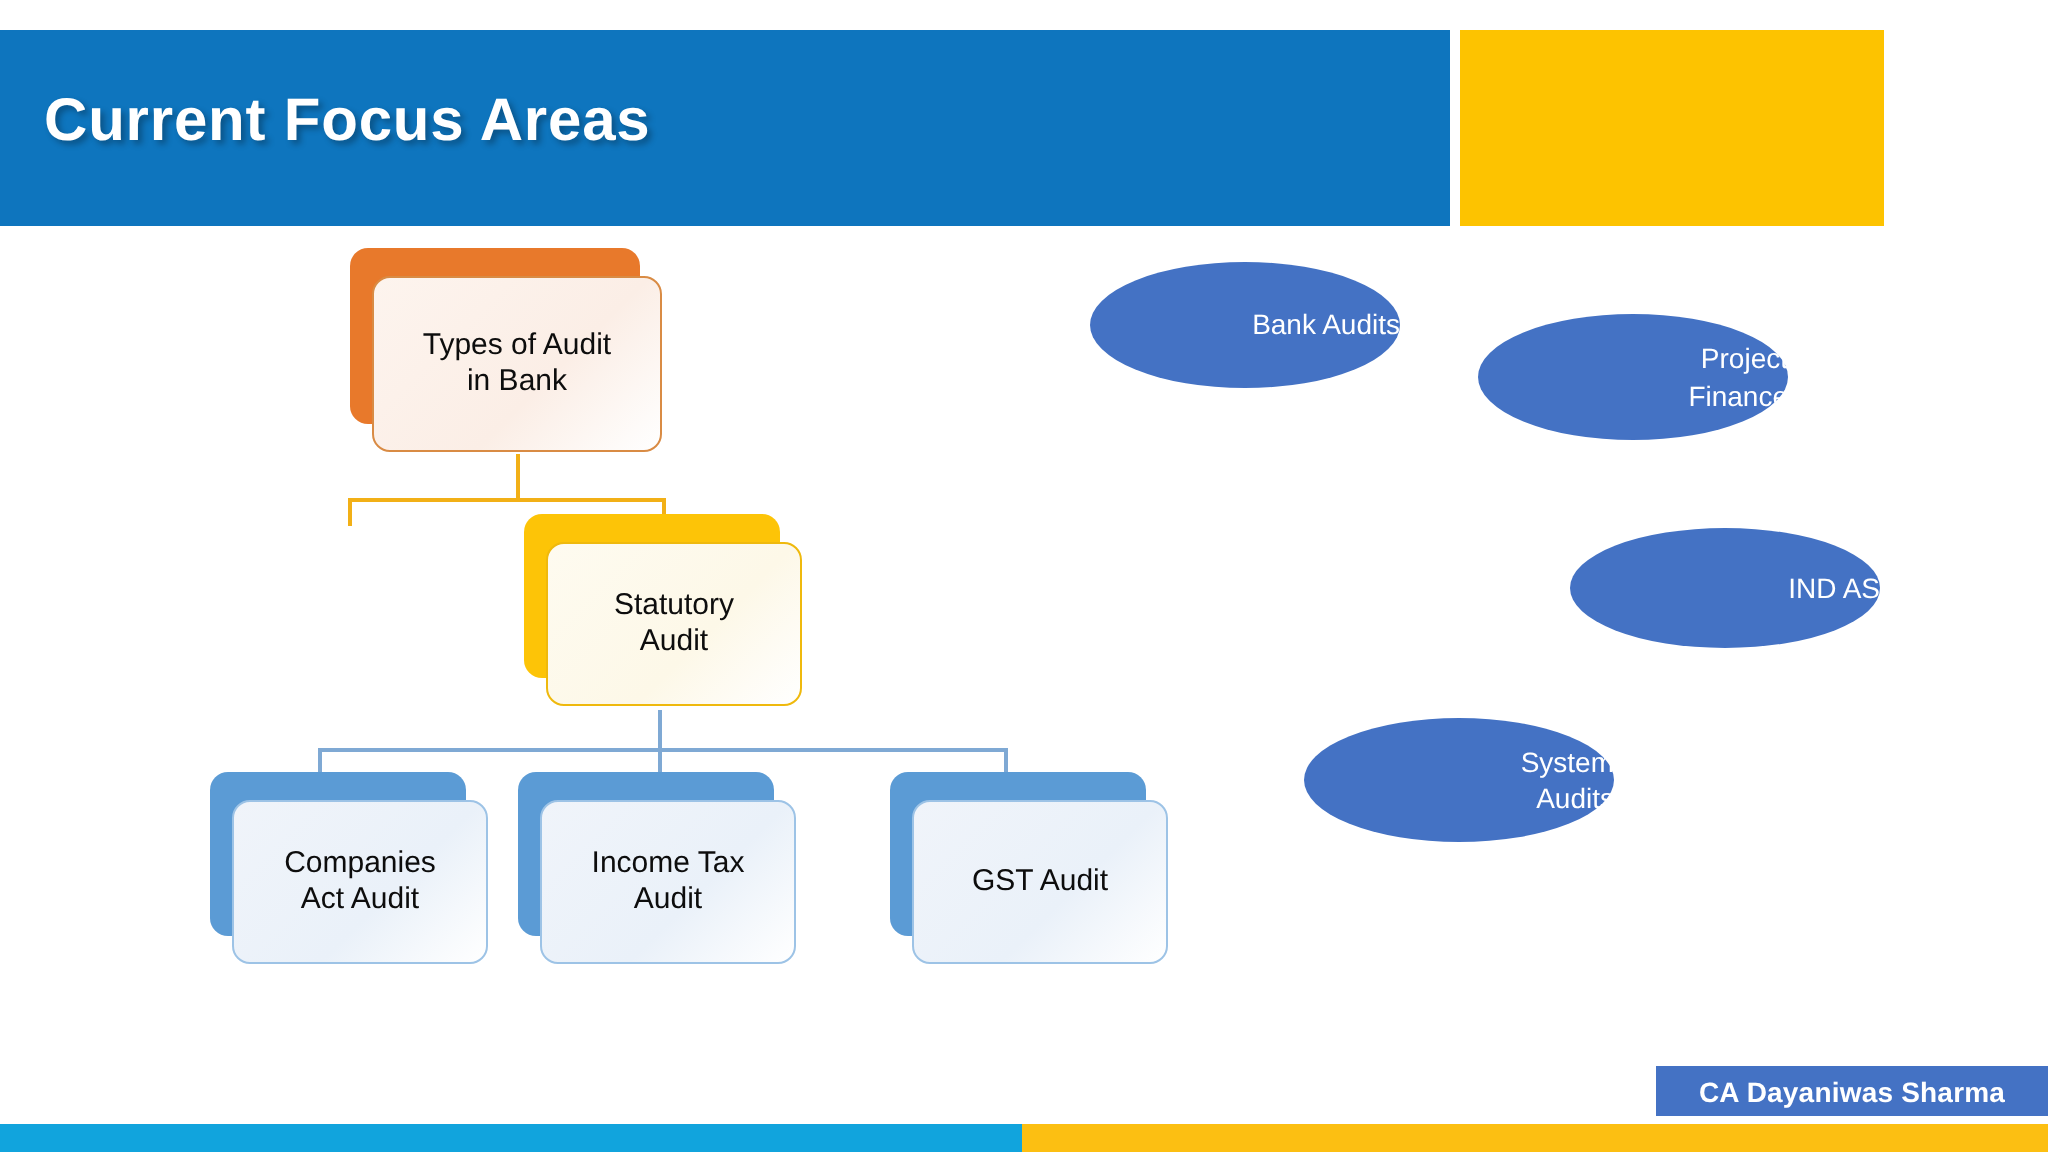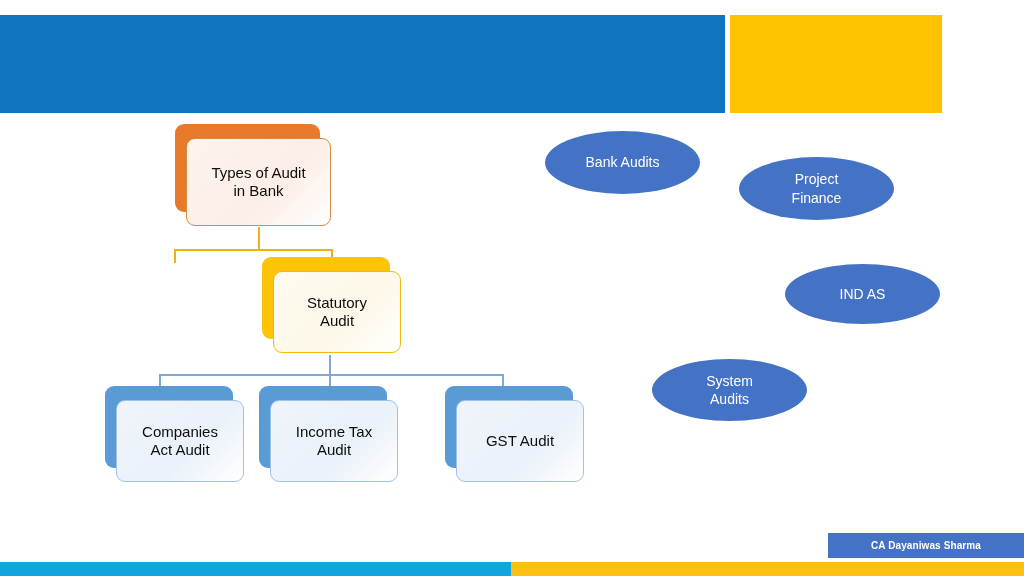--- a/index.html
+++ b/index.html
@@ -115,32 +115,33 @@
     align-items: center;
     justify-content: center;
     text-align: center;
     color: #ffffff;
     font-size: 14px;
     line-height: 1.3;
   }
   .ellipse .etext {
     display: block;
     width: 150%;
+    text-align: right;
   }
 
   
   .footer-badge {
     position: absolute;
     left: 828px;
     top: 533px;
     width: 196px;
     height: 25px;
     background: #4472c4;
     color: #ffffff;
-    font-size: 10px;
+    font-size: 14px;
     font-weight: bold;
     display: flex;
     align-items: center;
     justify-content: center;
     letter-spacing: 0.1px;
   }
   .footer-bar-left {
     position: absolute;
     left: 0;
     top: 562px;
@@ -156,20 +157,21 @@
     height: 14px;
     background: #fcbf12;
   }
 </style>
 </head>
 <body>
 
 <div id="slide">
 
   <div class="header-bar"></div>
+  <div class="header-title">Current Focus Areas</div>
   <div class="header-accent"></div>
 
   <div class="conn" style="left:258px; top:227px; width:2px; height:23px;"></div>
 
   <div class="conn" style="left:174px; top:249px; width:159px; height:2px;"></div>
 
   <div class="conn" style="left:174px; top:249px; width:2px; height:14px;"></div>
 
   <div class="conn" style="left:331px; top:249px; width:2px; height:14px;"></div>
 

